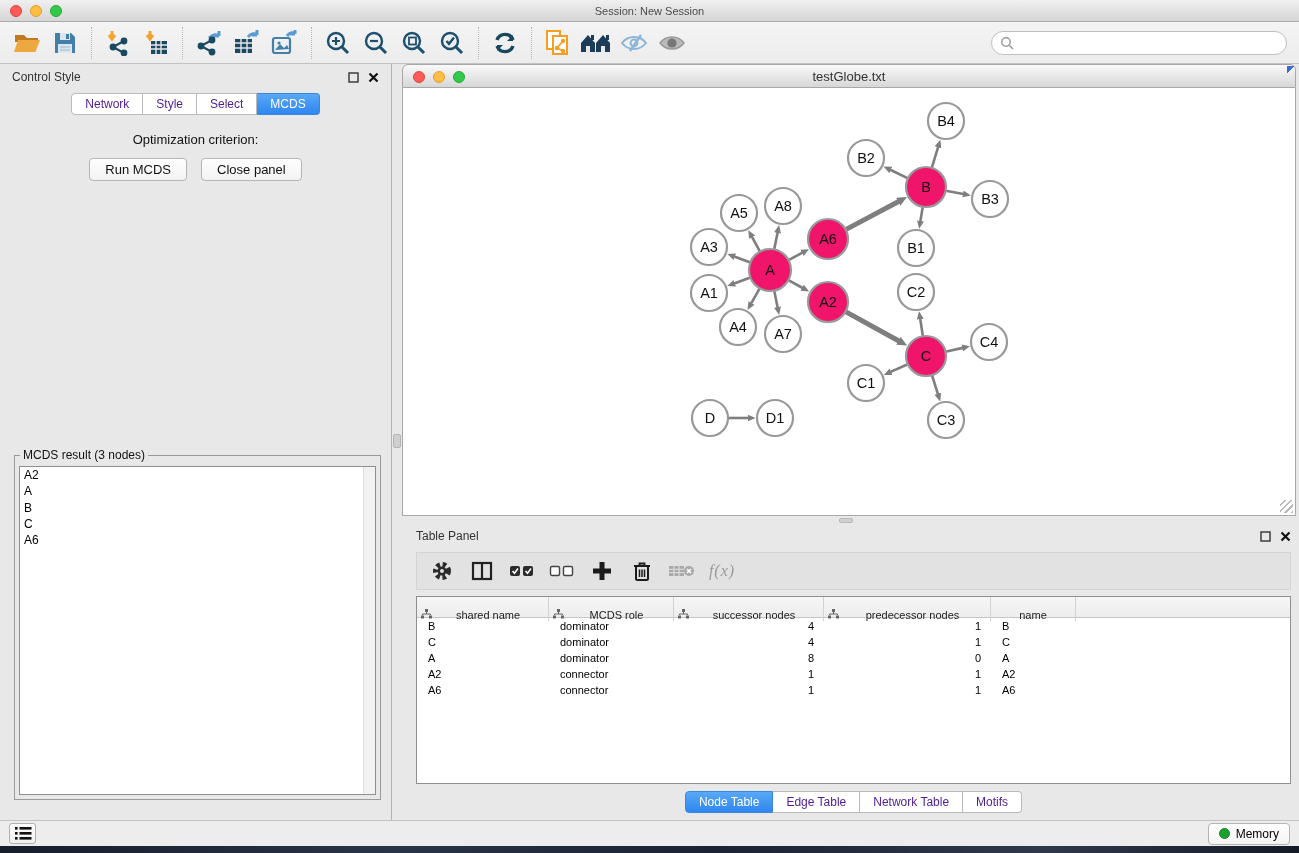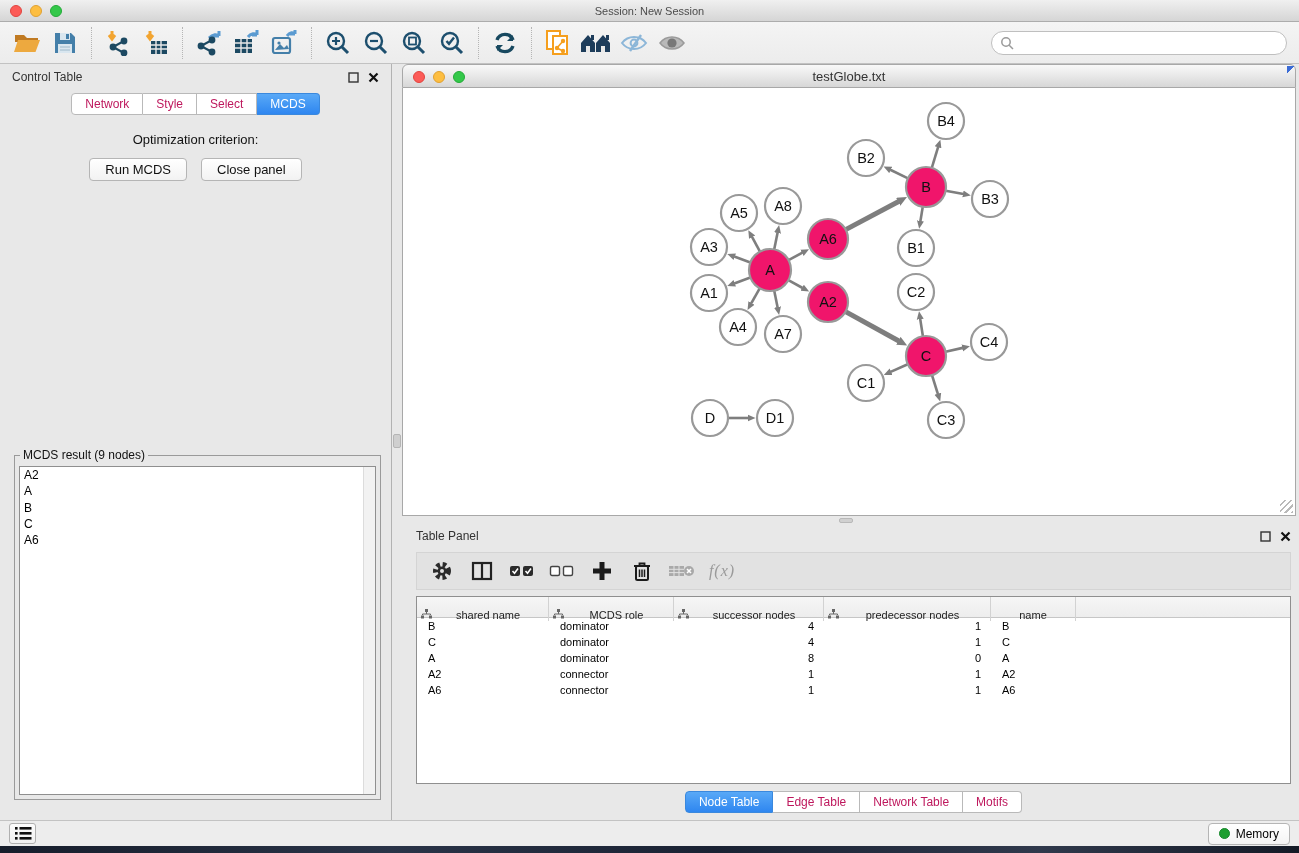--- a/index.html
+++ b/index.html
@@ -24,21 +24,21 @@
 
   
   .main { height:756px; position:relative; display:flex; }
 
   
   .control-panel { width:392px; border-right:1px solid #b2b2b2; background:#e8e8e8; position:relative; flex:none; }
   .cp-header { height:26px; display:flex; align-items:center; padding:0 12px; }
   .panel-title { font-size:12px; color:#333; }
   .panel-btns { margin-left:auto; display:flex; gap:9px; align-items:center; }
   .seg-tabs { display:flex; justify-content:center; margin-top:3px; }
-  .seg-tab { background:#fff; border:1px solid #b9b9b9; border-left:none; padding:3px 13px; font-size:12px; color:#be185d; white-space:nowrap; }
+  .seg-tab { background:#fff; border:1px solid #b9b9b9; border-left:none; padding:3px 13px; font-size:12px; color:#4c1d95; white-space:nowrap; }
   .seg-tab:first-child { border-left:1px solid #b9b9b9; border-radius:4px 0 0 4px; }
   .seg-tab:last-child { border-radius:0 4px 4px 0; }
   .seg-tab.active { background:linear-gradient(#59a9f7,#2e86f0); color:#fff; border-color:#3a88dd; }
   .cp-content { text-align:center; }
   .opt-label { margin-top:17px; font-size:13px; color:#111; }
   .dropdown { margin:9px auto 0 auto; width:313px; height:24px; background:#fff; border:1px solid #b3b3b3; border-radius:4px; display:flex; align-items:center; position:relative; }
   .dropdown .dd-text { flex:1; text-align:left; padding-left:9px; font-size:13px; color:#111; white-space:nowrap; overflow:hidden; }
   .dd-stepper { width:19px; height:22px; background:linear-gradient(#5fb0f8,#2c7cee); border-radius:0 3px 3px 0; display:flex; flex-direction:column; align-items:center; justify-content:center; gap:1px; }
   .btn-row { margin-top:11px; display:flex; justify-content:center; gap:14px; }
   .mac-btn { height:23px; background:linear-gradient(#ffffff,#f2f2f2); border:1px solid #b5b5b5; border-radius:4px; font-size:13px; padding:0 15px; color:#111; font-family:"Liberation Sans",sans-serif; }
@@ -233,21 +233,21 @@
       <line x1="9.2" y1="9.2" x2="13" y2="13" stroke="#9a9a9a" stroke-width="1.5"></line>
     </svg>
     <input type="text" value="" style="">
   </div>
 </div>
 
 <div class="main">
 
   <div class="control-panel">
     <div class="cp-header">
-      <span class="panel-title">Control Table</span>
+      <span class="panel-title">Control Style</span>
       <span class="panel-btns">
         <svg width="11" height="11" viewBox="0 0 11 11">
             <rect x="1" y="1" width="9" height="9" fill="none" stroke="#333" stroke-width="1.4"></rect>
           </svg>
         <svg width="11" height="11" viewBox="0 0 11 11">
             <path d="M1.5 1.5 L9.5 9.5 M9.5 1.5 L1.5 9.5" stroke="#111" stroke-width="2.2"></path>
           </svg>
       </span>
     </div>
     <div class="seg-tabs">
@@ -257,21 +257,21 @@
         <div class="seg-tab active">MCDS</div>
       </div>
     <div class="cp-content">
       <div class="opt-label">Optimization criterion:</div>
       <div class="btn-row">
         <button class="mac-btn">Run MCDS</button>
         <button class="mac-btn">Close panel</button>
       </div>
     </div>
     <div class="result-group">
-      <div class="result-title">MCDS result (9 nodes)</div>
+      <div class="result-title">MCDS result (3 nodes)</div>
       <div class="result-list">
         <div>
             <div class="result-item">A2</div>
             <div class="result-item">A</div>
             <div class="result-item">B</div>
             <div class="result-item">C</div>
             <div class="result-item">A6</div>
           </div>
         <div class="result-scroll"></div>
       </div>

